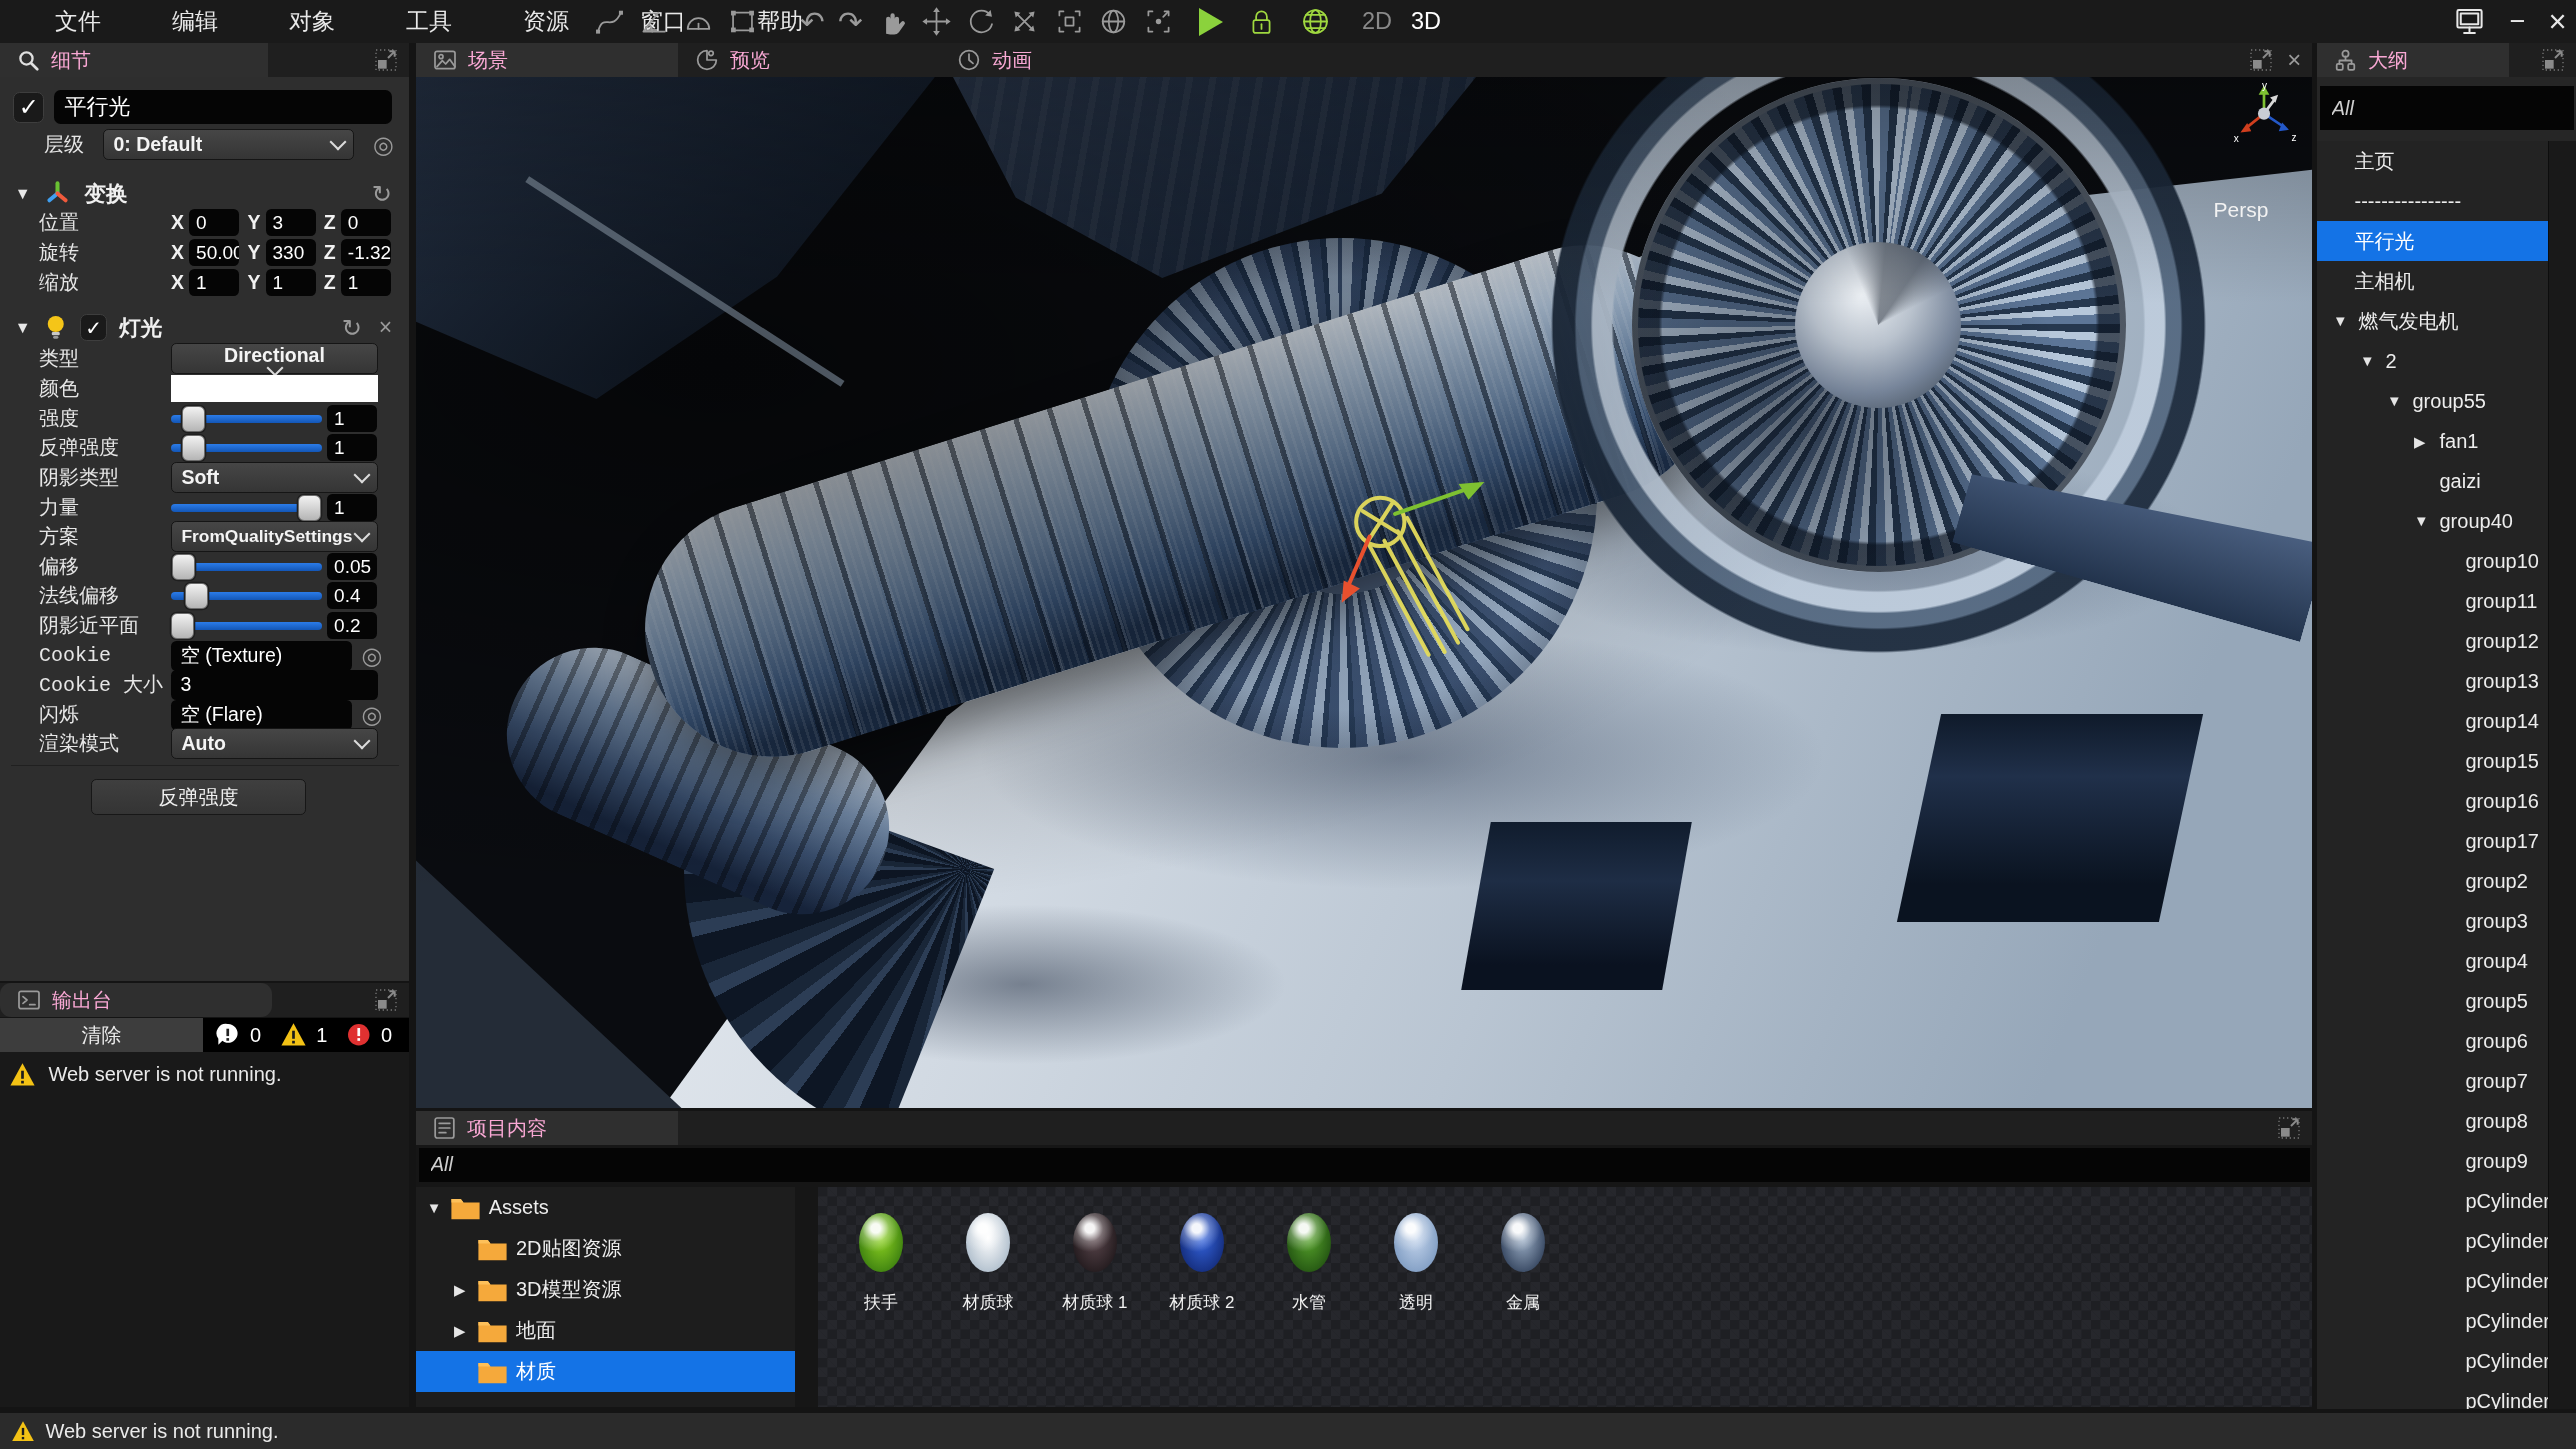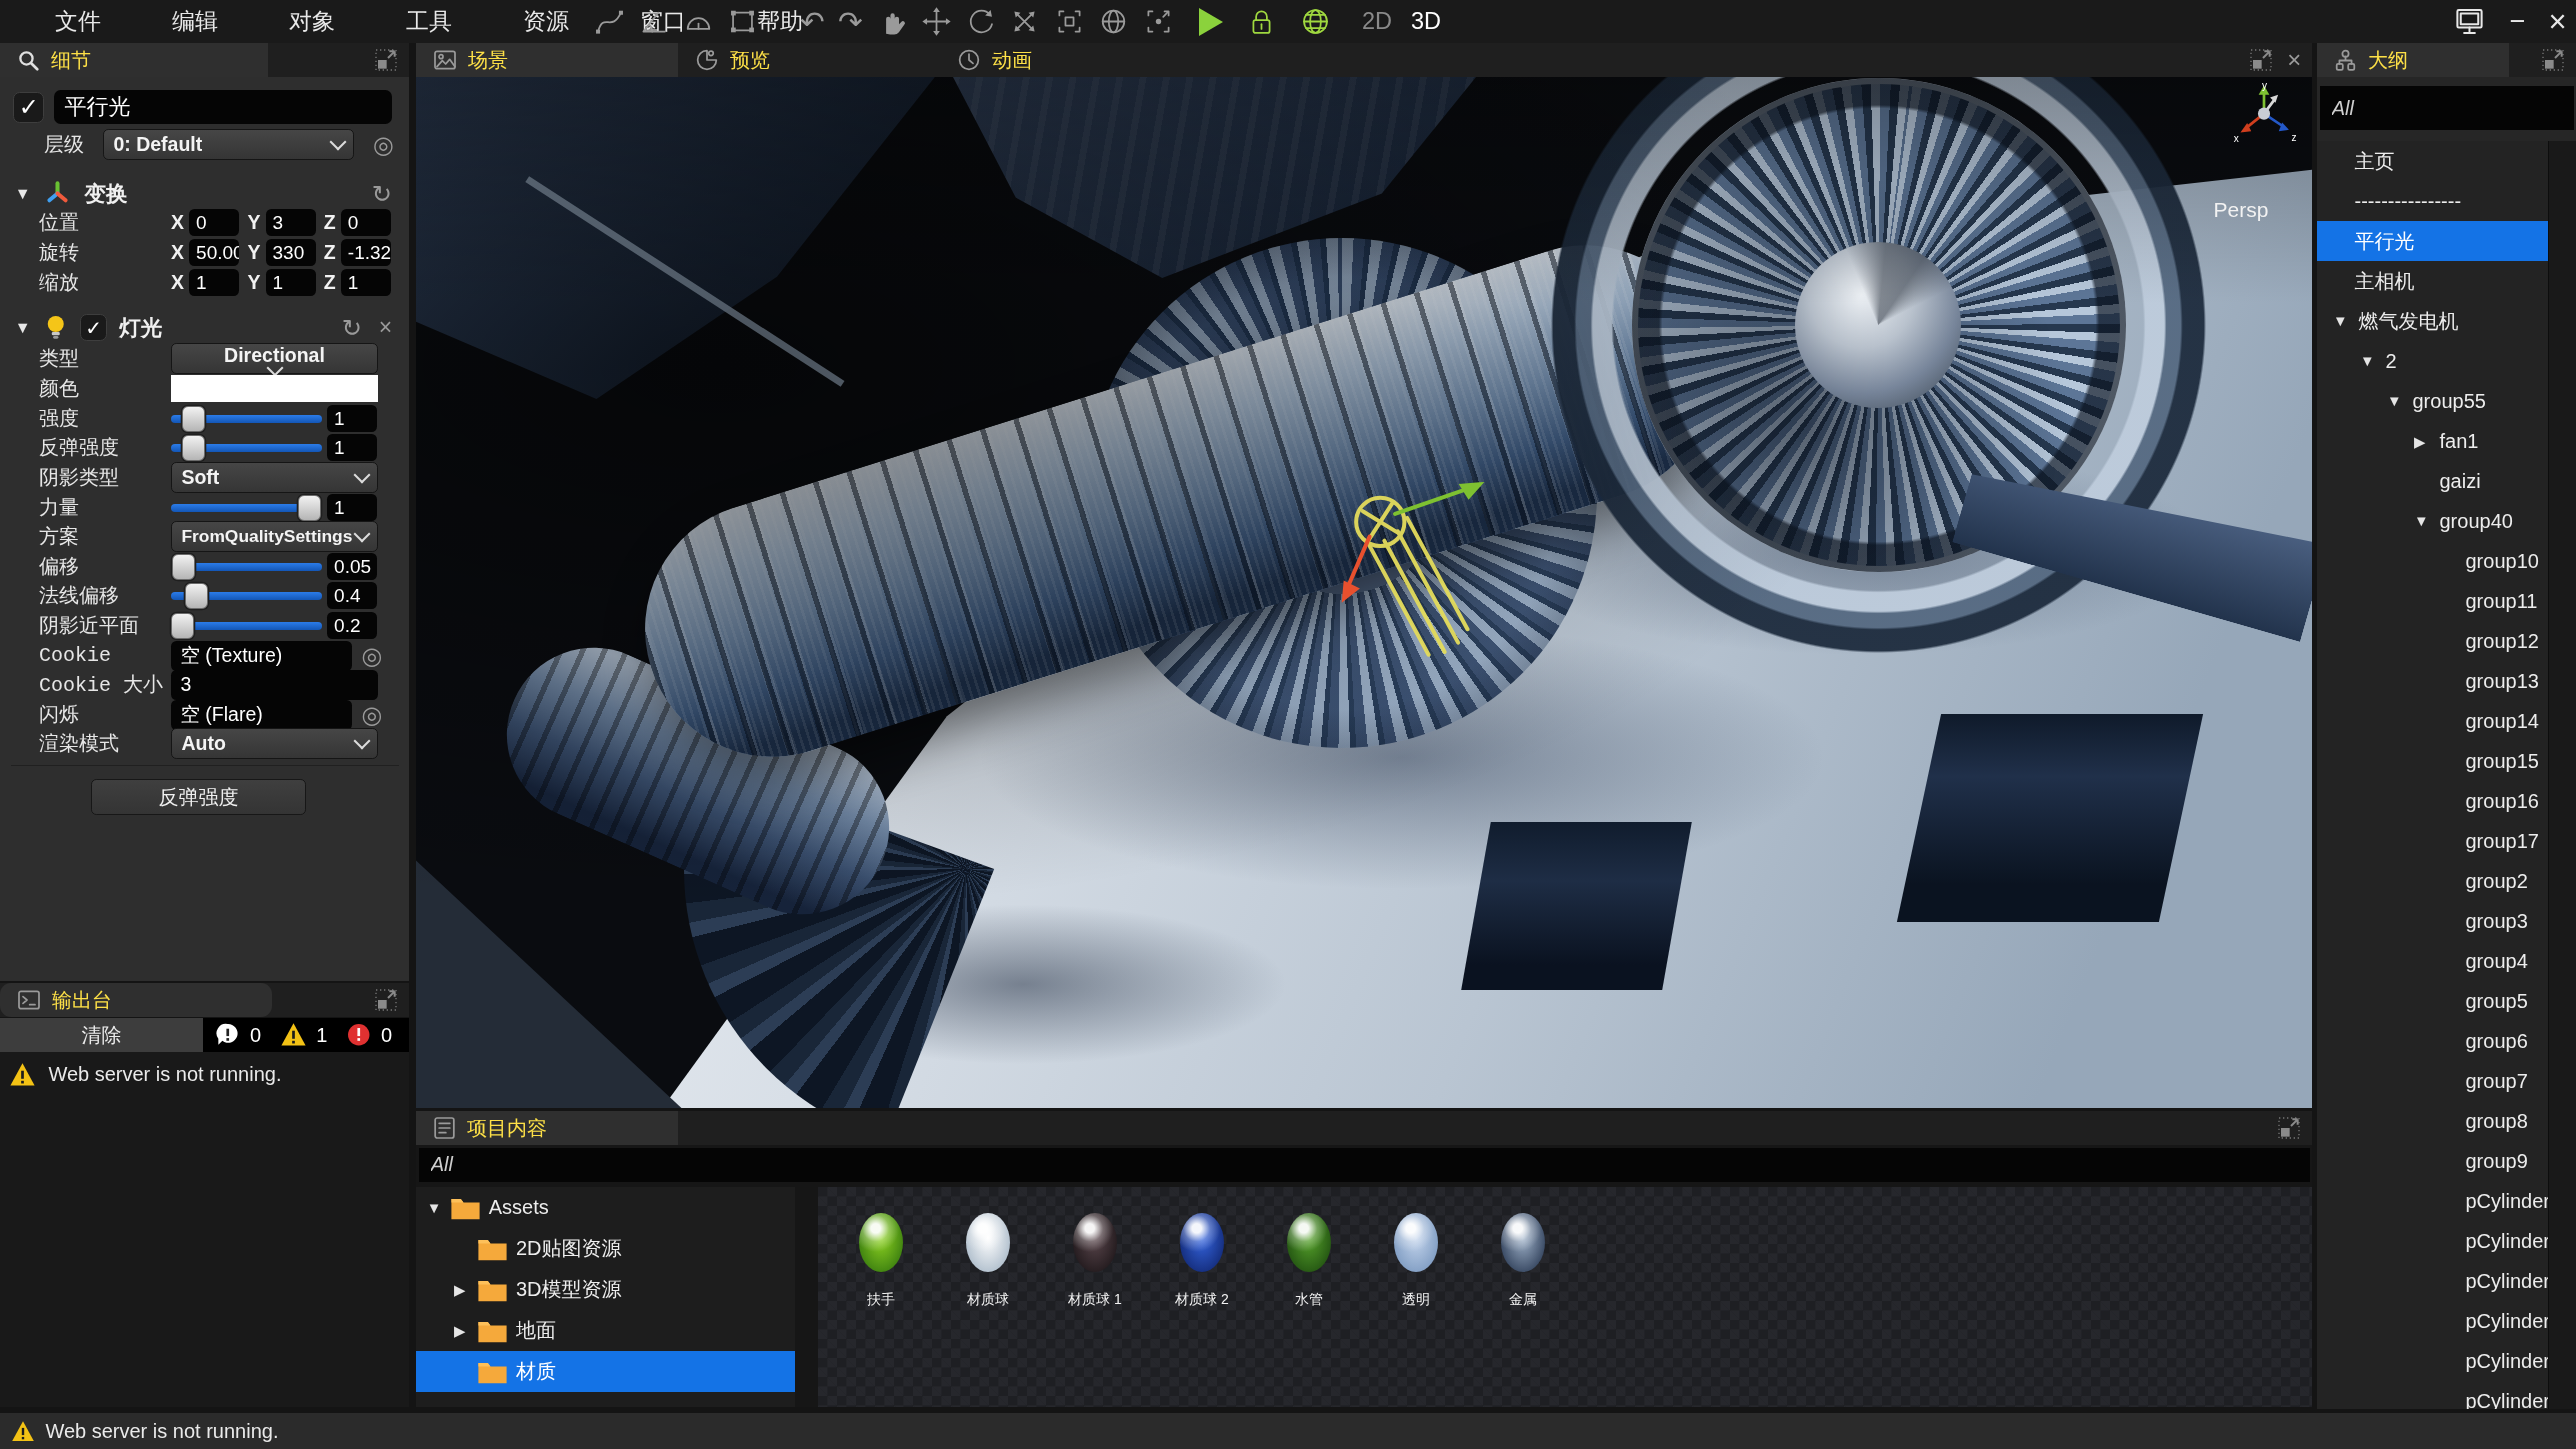--- a/index.html
+++ b/index.html
@@ -16,21 +16,21 @@
   .ti .fill{fill:#9a9a9a;stroke:none;}
   .gi path,.gi rect,.gi circle,.gi ellipse,.gi line{stroke:#9fd83f;}
   .glyph{font-size:29.5px;color:#9a9a9a;line-height:1;}
   .play{width:0;height:0;border-left:24px solid #8bd23c;border-top:14.8px solid transparent;border-bottom:14.8px solid transparent;}
   .viewmode{position:absolute;left:1362px;top:0;height:43px;display:flex;align-items:center;gap:19px;font-size:23.5px;}
   .vm2d{color:#8a8a8a;} .vm3d{color:#ffffff;}
   .wingroup{position:absolute;right:9.4px;top:0;height:43px;display:flex;align-items:center;gap:23px;}
   .winglyph{font-size:27px;color:#e8e8e8;line-height:1;}
   
   .strip{position:absolute;height:34px;background:#1f1f1f;display:flex;align-items:stretch;}
-  .tab{display:flex;align-items:center;gap:10.7px;padding:0 17.4px;font-size:20px;color:#fde047;white-space:nowrap;}
+  .tab{display:flex;align-items:center;gap:10.7px;padding:0 17.4px;font-size:20px;color:#f9a8d4;white-space:nowrap;}
   .tab.active{background:#2f2f2f;}
   .stripright{margin-left:auto;display:flex;align-items:center;gap:14.8px;padding-right:10.7px;}
   .panelbody{position:absolute;background:#2d2d2d;}
   .expico{width:24px;height:24px;}
   
   #details-body{left:0;top:77px;width:409px;height:904px;background:#2e2e2e;}
   .drow{position:absolute;left:0;display:flex;align-items:center;}
   .cb{width:31px;height:31px;border-radius:6.7px;background:#1a1a1a;border:1.3px solid #3e3e3e;color:#fff;
       font-size:24px;display:flex;align-items:center;justify-content:center;box-sizing:border-box;}
   .cb.small{width:27px;height:27px;font-size:20px;}
@@ -84,21 +84,21 @@
   .ptrow.sel{background:#1473e6;color:#fff;}
   .fold{width:31px;height:25.5px;margin-right:8px;flex:none;}
   .checker{position:absolute;left:402px;top:42px;width:1494px;height:220px;background-color:#1e1f23;
       background-image:linear-gradient(45deg,#26272c 25%,transparent 25%,transparent 75%,#26272c 75%),
                        linear-gradient(45deg,#26272c 25%,transparent 25%,transparent 75%,#26272c 75%);
       background-size:19px 19px;background-position:0 0,9.4px 9.4px;display:flex;padding-left:9.4px;box-sizing:border-box;}
   .mat{width:107px;display:flex;flex-direction:column;align-items:center;flex:none;}
   .sph{margin-top:25.5px;width:44px;height:59px;border-radius:50%;
       background:radial-gradient(circle at 38% 26%,rgba(255,255,255,.95) 0 9%,rgba(255,255,255,.28) 26%,rgba(255,255,255,0) 46%),
                  radial-gradient(ellipse at 50% 42%,var(--c1) 0%,var(--c2) 78%);}
-  .matlbl{margin-top:19px;font-size:14px;color:#f2f2f2;white-space:nowrap;}
+  .matlbl{margin-top:19px;font-size:17px;color:#f2f2f2;white-space:nowrap;}
   
   #outline-body{left:2317px;top:77px;width:259px;height:1332px;background:#262626;}
   .olist{position:absolute;left:0;top:64px;width:231px;height:1268px;overflow:hidden;background:#232323;}
   .oscroll{position:absolute;left:231px;top:64px;width:28px;height:1268px;background:#191919;border-left:1.3px solid #0d0d0d;box-sizing:border-box;}
   .orow{height:40px;display:flex;align-items:center;font-size:20px;color:#ededed;white-space:nowrap;}
   .orow .crt{width:25.5px;font-size:14.8px;color:#e5e5e5;flex:none;}
   .orow.sel{background:#1473e6;color:#fff;}
   .p0{padding-left:12px;} .p1{padding-left:16px;} .p2{padding-left:43px;}
   .p3{padding-left:70px;} .p4{padding-left:97px;} .p5{padding-left:123px;}
   

